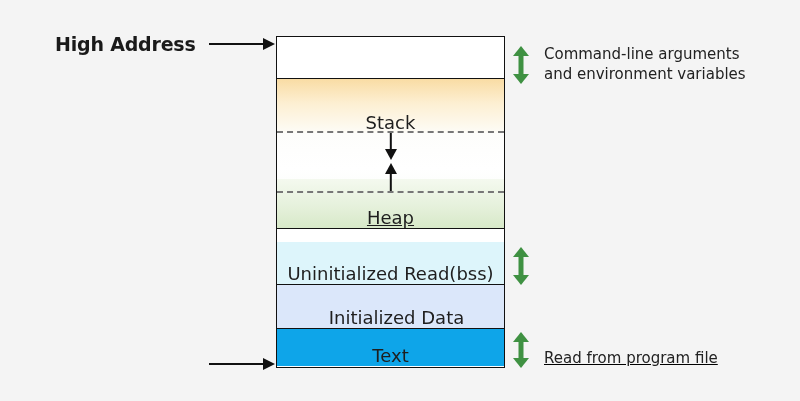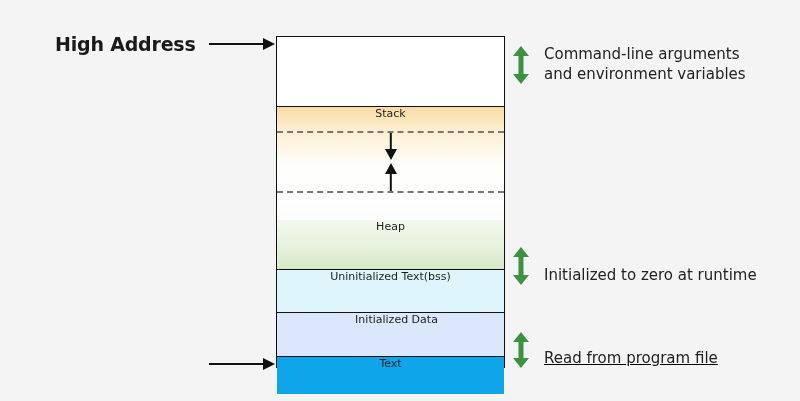--- a/index.html
+++ b/index.html
@@ -68,26 +68,25 @@
     border: 1.6px solid #111;
     box-sizing: border-box;
     background: #ffffff;
   }
   .segment {
     position: absolute;
     left: 0;
     width: 100%;
     box-sizing: border-box;
     display: flex;
-    align-items: flex-start;
+    align-items: flex-end;
     justify-content: center;
-    font-size: 11px;
+    font-size: 18px;
     color: #1e1e1e;
     font-family: "DejaVu Sans", sans-serif;
-    margin-top: 28px;
   }
   .seg-label { pointer-events: none; }
 
   
   #segment-args {
     top: 0;
     height: 42px;
     background: #ffffff;
     border-bottom: 1.6px solid #111;
   }
@@ -98,24 +97,25 @@
     background: linear-gradient(to bottom, #f9dca4 0%, #fdefd2 45%, #fdfcf7 100%);
   }
   
   #segment-gap {
     top: 96px;
     height: 59px;
     background: linear-gradient(to bottom, #fdfdfb 0%, #ffffff 60%, #fbfdfa 100%);
   }
   
   #segment-heap {
-    top: 155px;
+    top: 142px;
     height: 50px;
     background: linear-gradient(to bottom, #f4f9ef 0%, #e6f1dc 55%, #d7e9c8 100%);
     border-bottom: 1.6px solid #111;
+    text-decoration: underline;
   }
   #segment-bss {
     top: 205px;
     height: 43px;
     background: #ddf5fb;
     border-bottom: 1.6px solid #111;
   }
   #segment-data {
     top: 248px;
     height: 44px;
@@ -247,21 +247,21 @@
 
     <div class="segment" id="segment-gap">
       <span class="seg-label"></span>
     </div>
 
     <div class="segment" id="segment-heap">
       <span class="seg-label">Heap</span>
     </div>
 
     <div class="segment" id="segment-bss">
-      <span class="seg-label">Uninitialized Text(bss)</span>
+      <span class="seg-label">Uninitialized Read(bss)</span>
     </div>
 
     <div class="segment" id="segment-data">
       <span class="seg-label">Initialized Data</span>
     </div>
 
     <div class="segment" id="segment-text">
       <span class="seg-label">Text</span>
     </div>
 
@@ -287,21 +287,20 @@
     <span class="annotation-text">Command-line arguments
 and environment variables</span>
   </div>
 
   <div class="annotation" id="annotation-bss">
     <span class="dbl-arrow">
       <span class="d-head up"></span>
         <span class="d-shaft"></span>
         <span class="d-head down"></span>
     </span>
-    <span class="annotation-text">Initialized to zero at runtime</span>
   </div>
 
   <div class="annotation" id="annotation-text-seg">
     <span class="dbl-arrow">
       <span class="d-head up"></span>
         <span class="d-shaft"></span>
         <span class="d-head down"></span>
     </span>
     <span class="annotation-text">Read from program file</span>
   </div>

